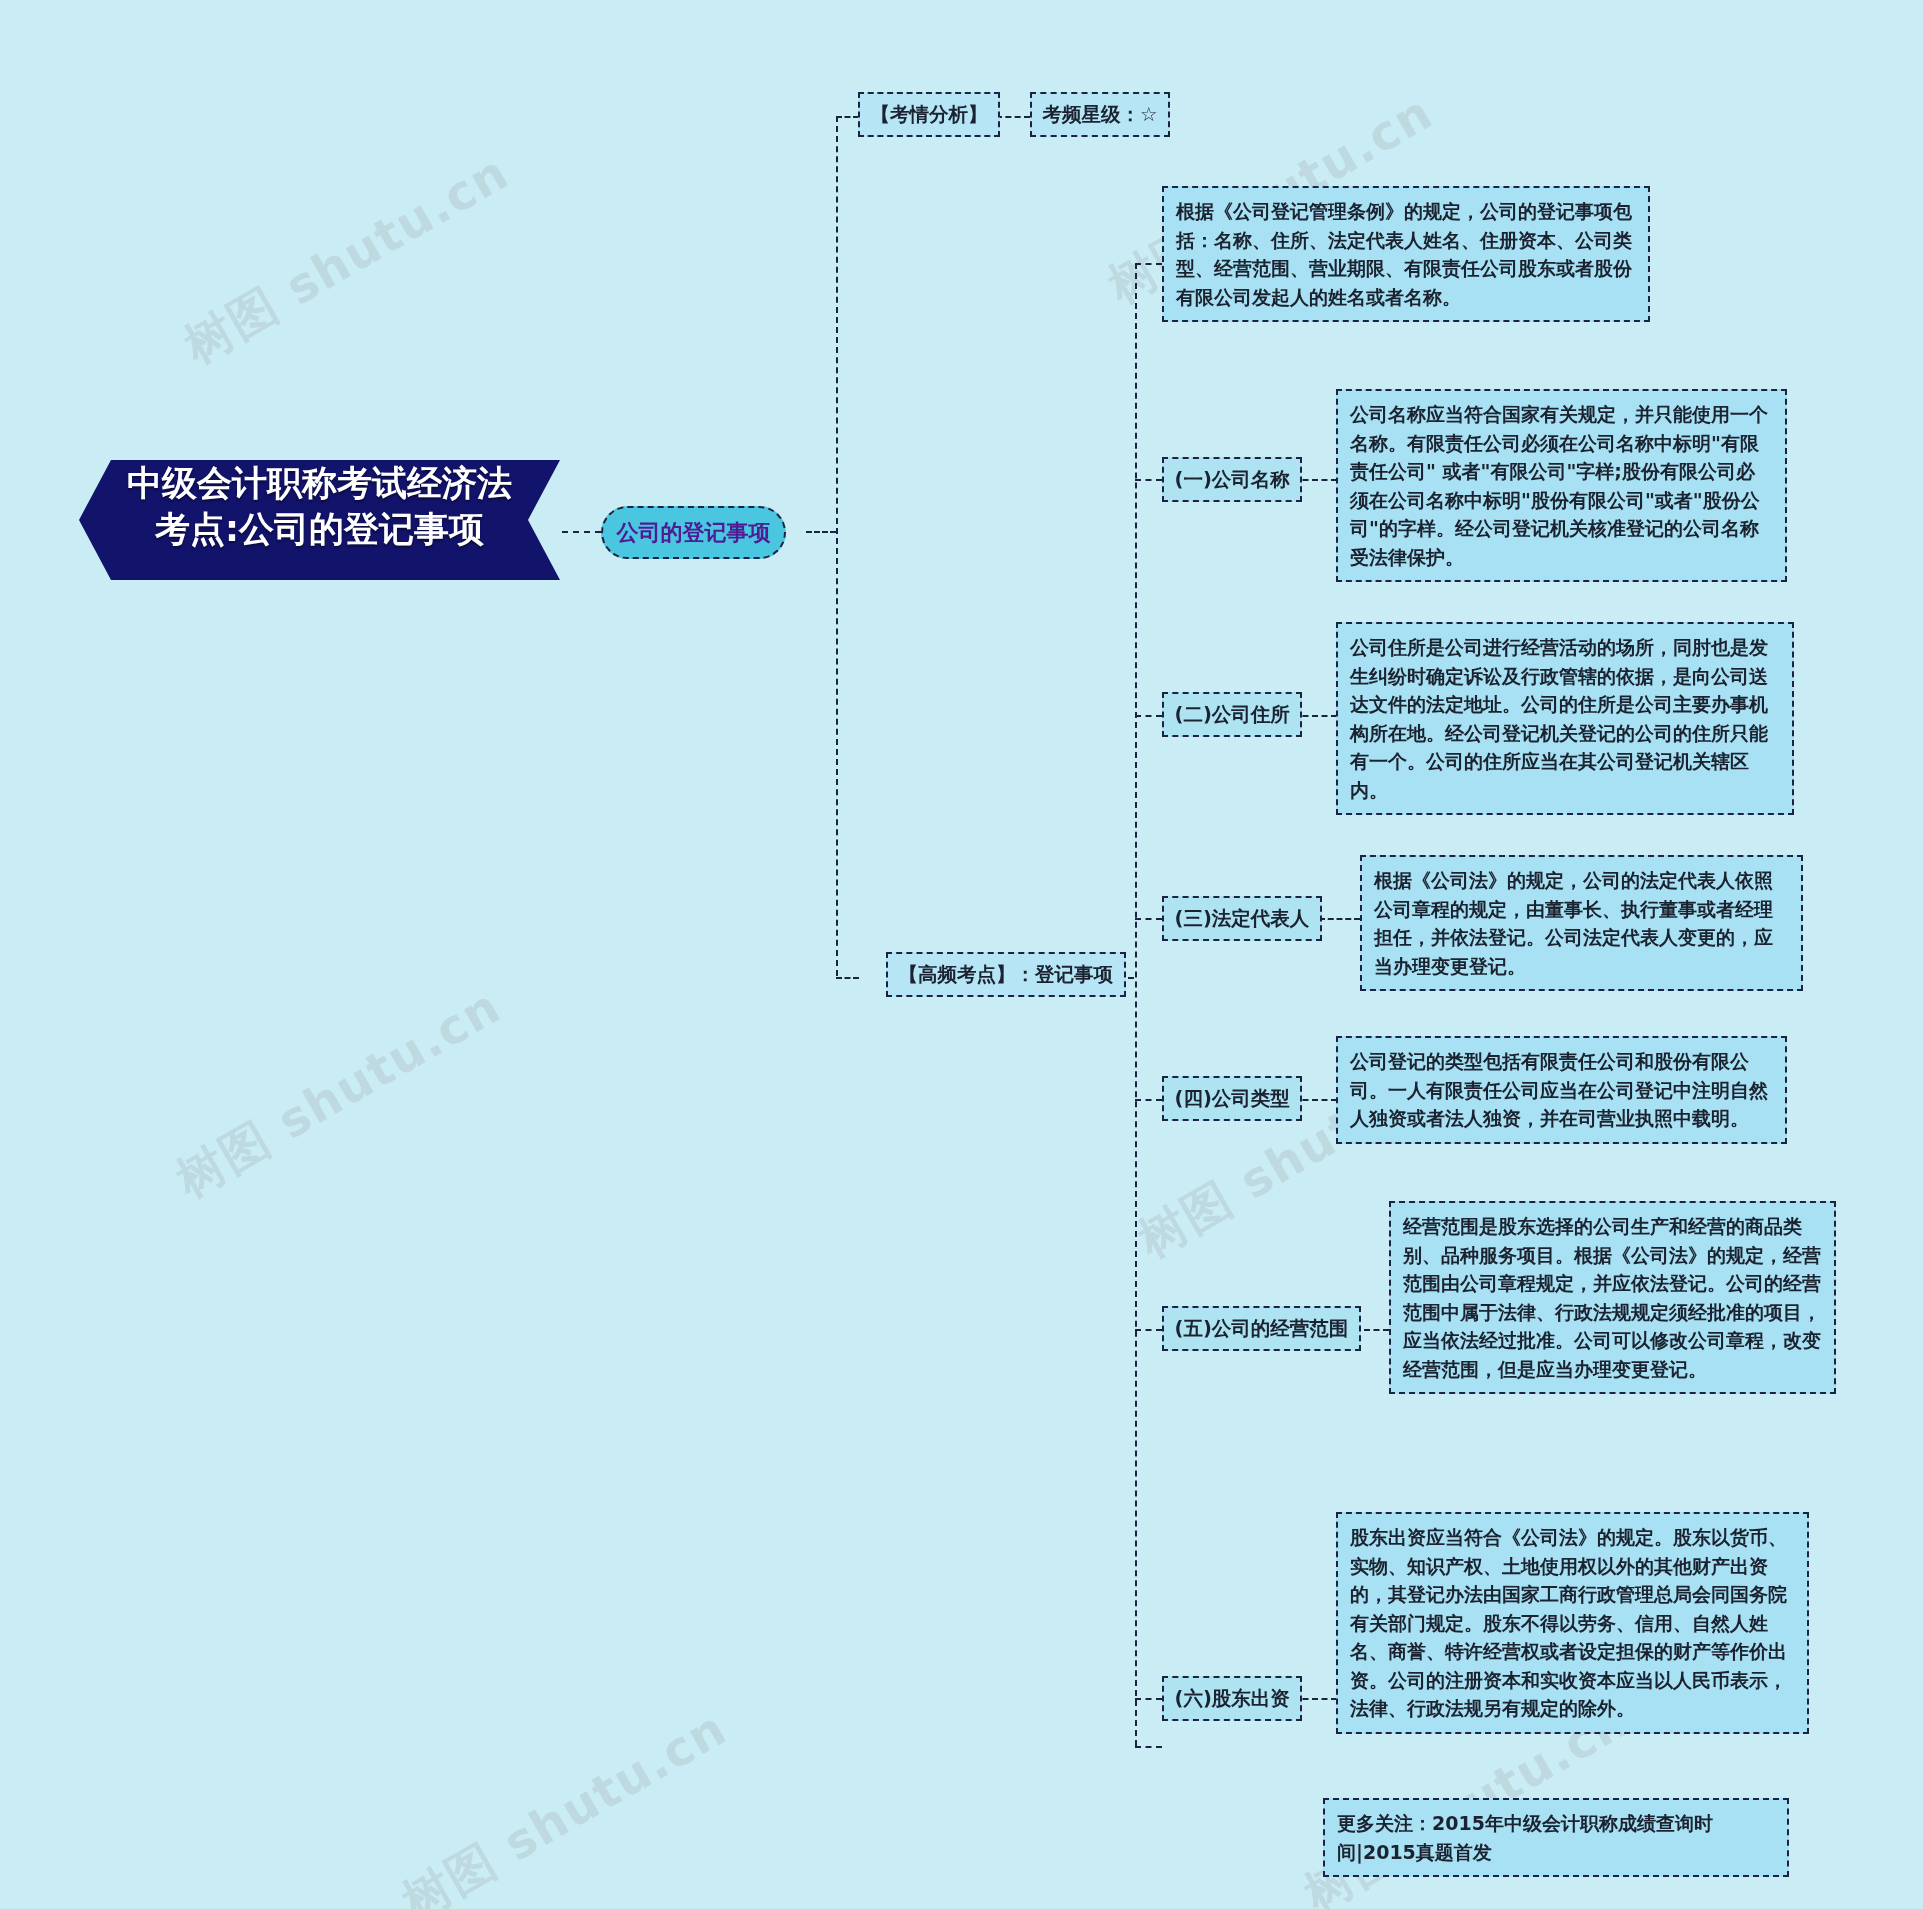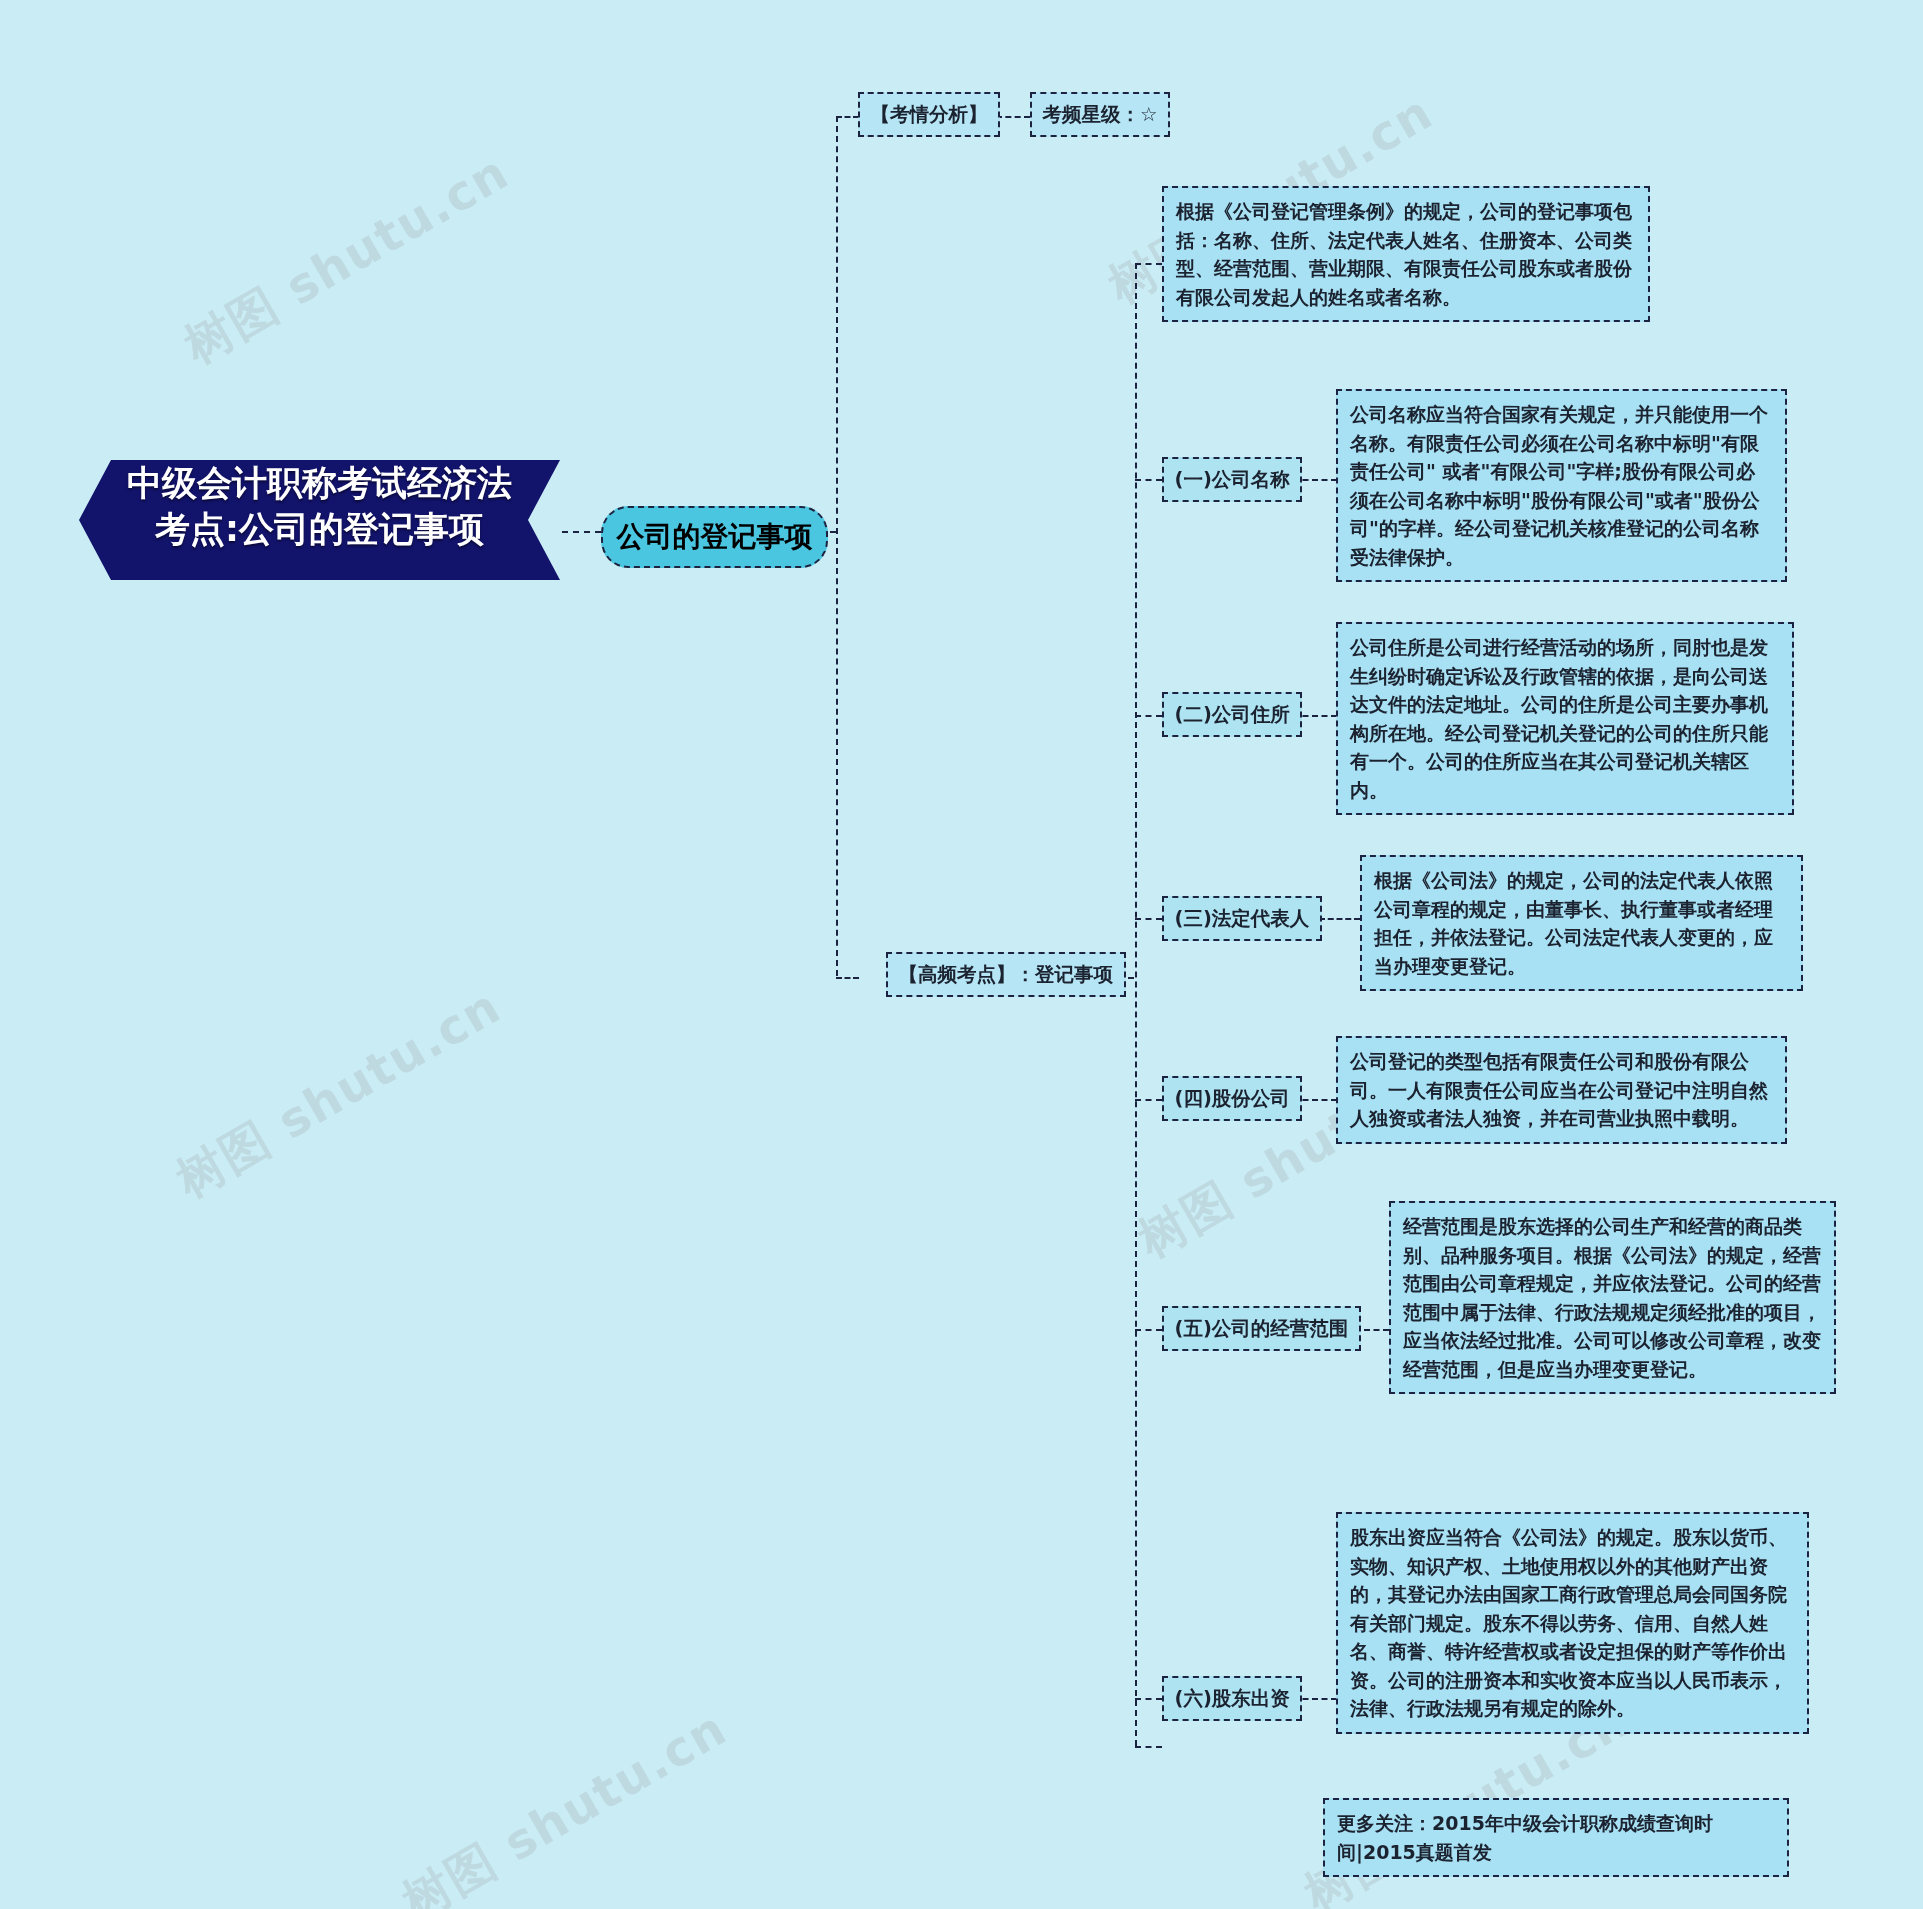--- a/index.html
+++ b/index.html
@@ -53,23 +53,23 @@
     background:#aee3f2;
     color:#1b2230;
     font-size:19.5px;
     line-height:1.42;
     padding:6.8px 10.5px;
     white-space:nowrap;
     font-weight:bold;
   }
   .node.lvl1{
     background:#4ac6e0;
-    font-size:28px;
+    font-size:22px;
     padding:9px 13.5px;
-    color:#000000;
+    color:#4c1d95;
     border-radius:27px;
   }
   .node.para{
     white-space:normal;
     font-size:19px;
     line-height:1.5;
     padding:9px 12px;
     background:#a8e1f3;
   }
   .node.topic{background:#b6e6f5;}
@@ -170,21 +170,21 @@
   </div>
 
   <div class="node" style="left:1162px;top:896px;">
     <span>(三)法定代表人</span>
   </div>
   <div class="node para" style="left:1360px;top:855px;width:443px;">
     <span>根据《公司法》的规定，公司的法定代表人依照公司章程的规定，由董事长、执行董事或者经理担任，并依法登记。公司法定代表人变更的，应当办理变更登记。</span>
   </div>
 
   <div class="node" style="left:1162px;top:1076px;">
-    <span>(四)股份公司</span>
+    <span>(四)公司类型</span>
   </div>
   <div class="node para" style="left:1336px;top:1036px;width:451px;">
     <span>公司登记的类型包括有限责任公司和股份有限公司。一人有限责任公司应当在公司登记中注明自然人独资或者法人独资，并在司营业执照中载明。</span>
   </div>
 
   <div class="node" style="left:1162px;top:1306px;">
     <span>(五)公司的经营范围</span>
   </div>
   <div class="node para" style="left:1389px;top:1201px;width:447px;">
     <span>经营范围是股东选择的公司生产和经营的商品类别、品种服务项目。根据《公司法》的规定，经营范围由公司章程规定，并应依法登记。公司的经营范围中属于法律、行政法规规定须经批准的项目，应当依法经过批准。公司可以修改公司章程，改变经营范围，但是应当办理变更登记。</span>

